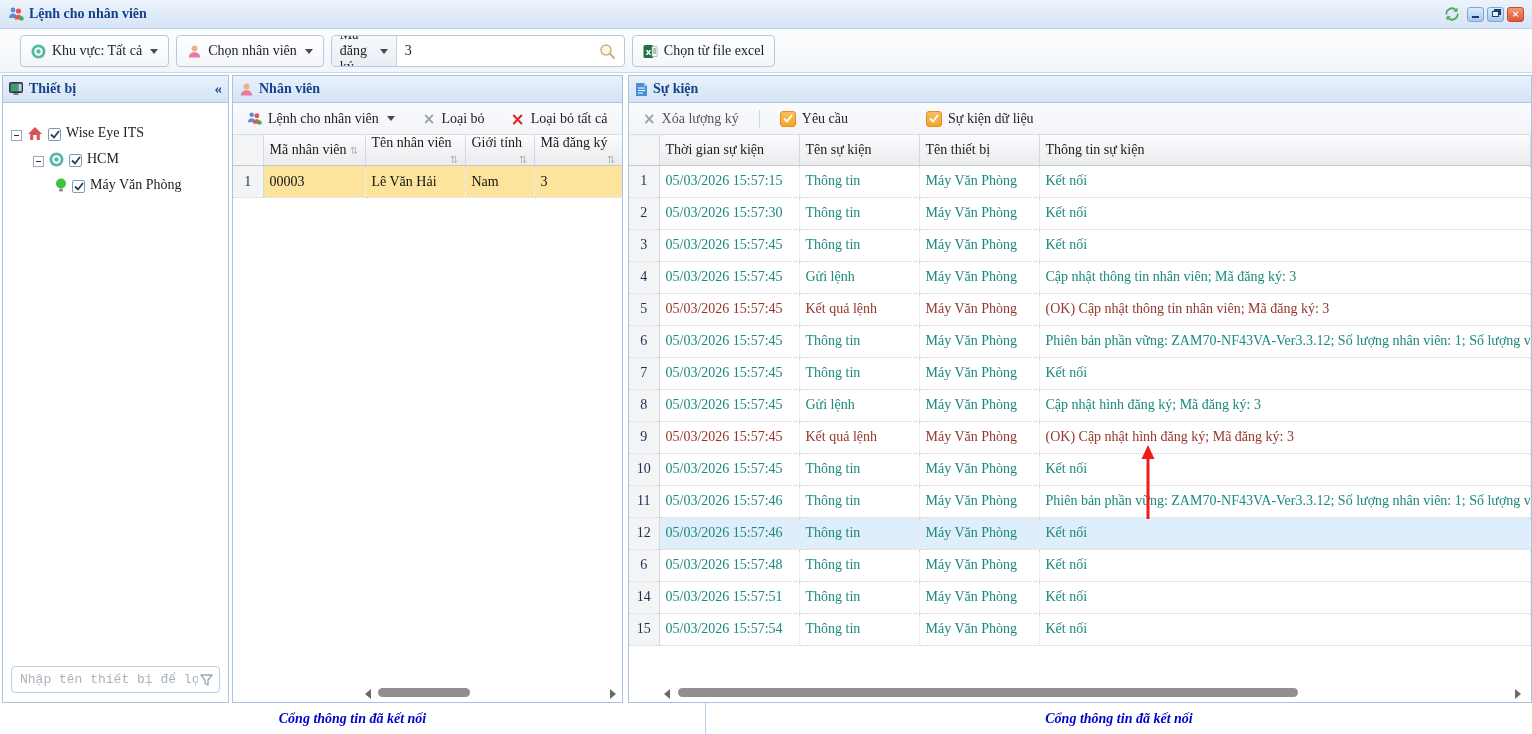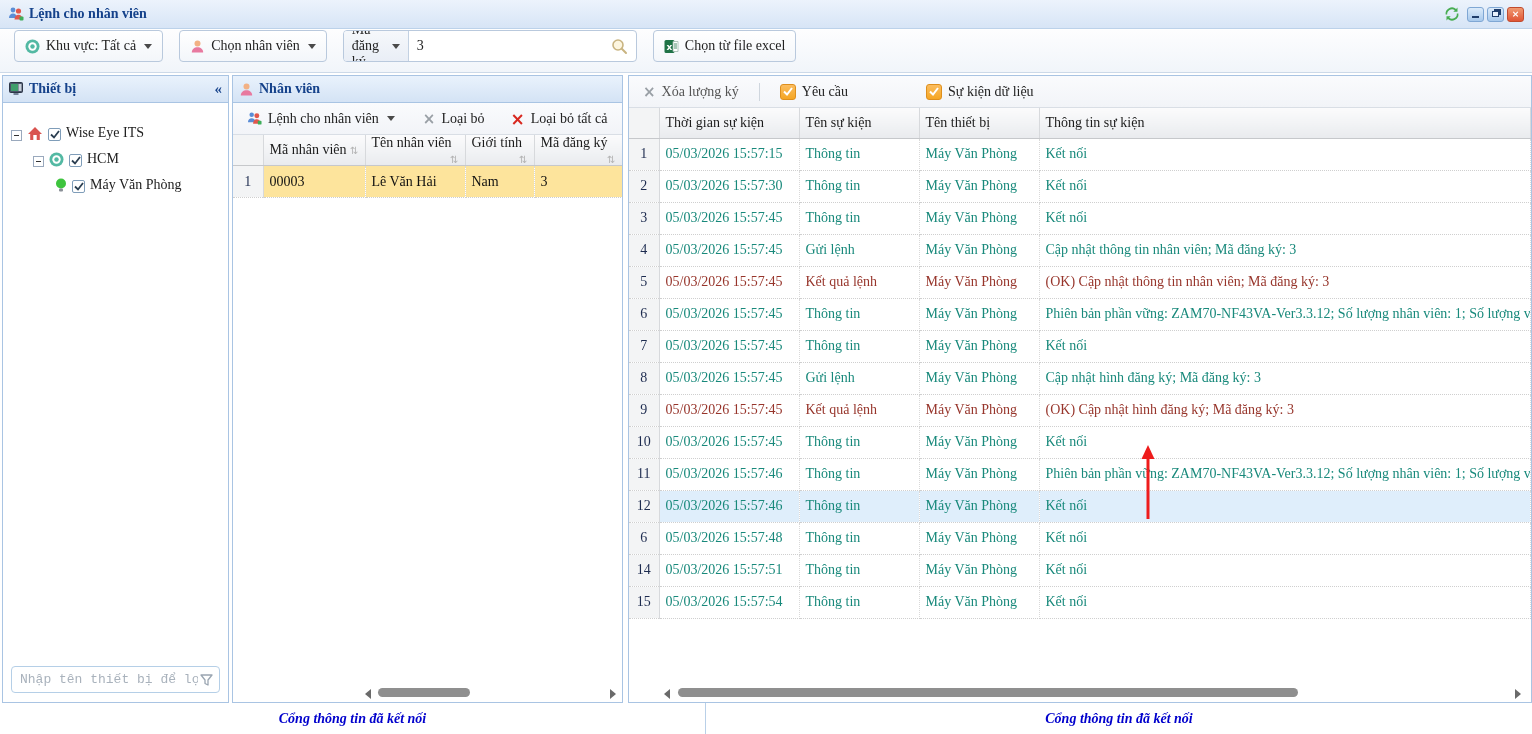--- a/index.html
+++ b/index.html
@@ -29,21 +29,21 @@
   }
   .wbtn.close{ background:linear-gradient(#f09a72,#e05536); border-color:#c14b2e; color:#fff;}
   .min-glyph{ width:7px; height:2px; background:#1f3d6b; margin-top:6px;}
   .rest-glyph{ width:7px; height:6px; border:1px solid #1f3d6b; background:#e8f1fb; box-shadow:2px -2px 0 -0px #1f3d6b;}
 
   
   .top-toolbar{
     position:absolute; top:30px; left:0; right:0; height:43px;
     background:linear-gradient(#fdfdfe,#f1f5fa);
     border-bottom:1px solid #ccd9e8;
-    display:flex; gap:16px; padding:0 14px;
+    display:flex; align-items:center; gap:7px; padding:0 20px;
   }
   .tb-btn{
     height:32px; border:1px solid #b9c9dd; border-radius:4px;
     background:linear-gradient(#ffffff,#f3f6fa);
     display:inline-flex; align-items:center; gap:6px; padding:0 10px;
     font-family:inherit; font-size:14px; color:#222; cursor:pointer;
   }
   .caret{ width:0; height:0; border-left:4px solid transparent; border-right:4px solid transparent; border-top:5px solid #4a4a4a; margin-left:2px;}
   .combo-search{
     height:32px; width:294px; border:1px solid #b9c9dd; border-radius:4px;
@@ -369,20 +369,30 @@
     </table>
     <div class="hscroll" style="left:132px; right:6px;">
       <span class="hs-arrow hs-left"></span>
       <span class="hs-thumb" style="left:13px; width:92px;"></span>
       <span class="hs-arrow hs-right"></span>
     </div>
   </div>
 </div>
 
 <div class="panel" id="events-panel">
+  <div class="panel-header">
+    <span class="icon">
+      <svg width="13" height="15" viewBox="0 0 13 15">
+          <path d="M1 1h8l3 3v10H1z" fill="#4a90d9"></path>
+          <path d="M9 1l3 3H9z" fill="#a8cdf0"></path>
+          <path d="M3 6h7M3 8.5h7M3 11h5" stroke="#fff" stroke-width="1.1"></path>
+        </svg>
+    </span>
+    <span>Sự kiện</span>
+  </div>
 
   <div class="panel-toolbar">
     <span class="flat-btn" style="color:#555;">
       <span class="x-gray">×</span>
       <span>Xóa lượng ký</span>
     </span>
     <span class="vsep"></span>
     <span class="flat-btn">
       <span class="ochk">
           <svg width="10" height="9" viewBox="0 0 10 9">

